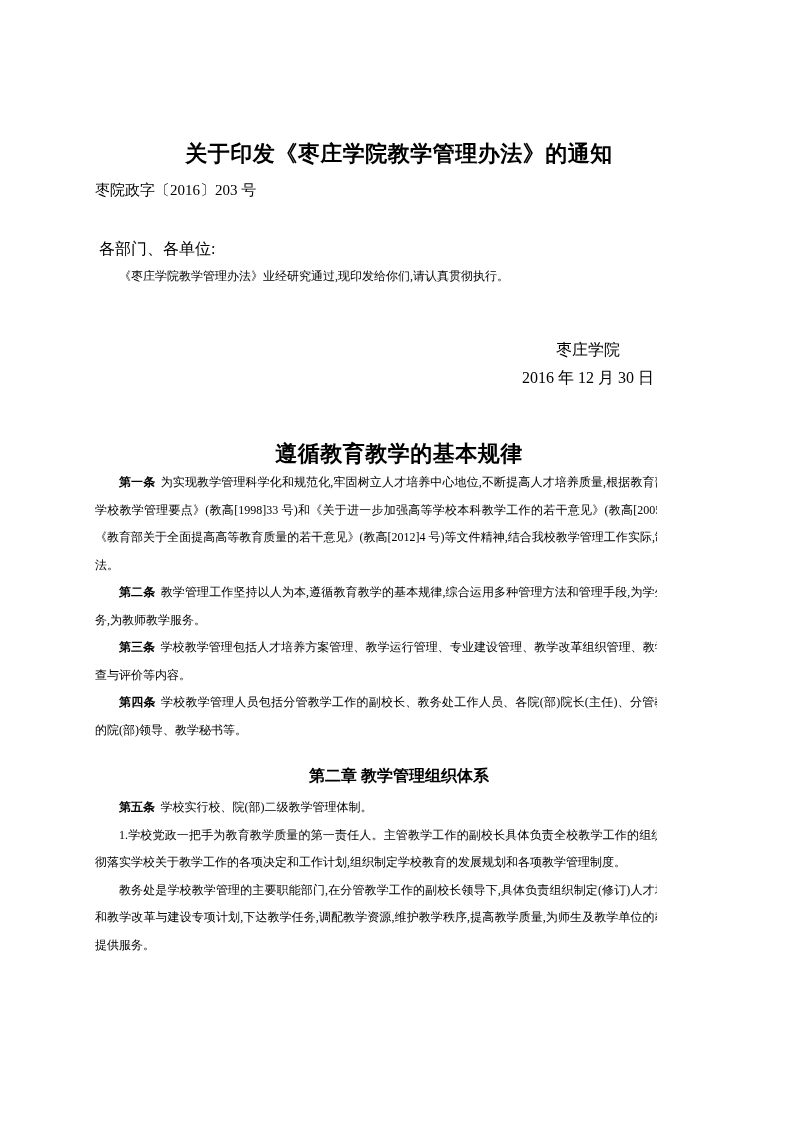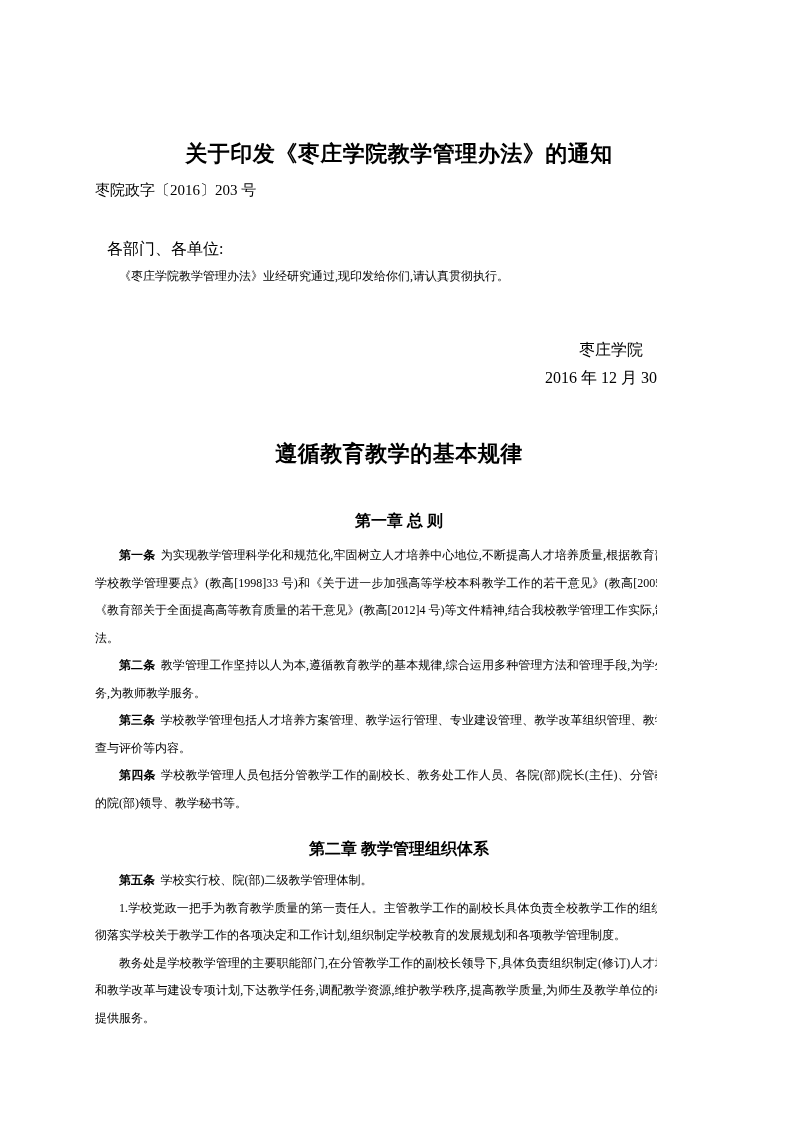--- a/index.html
+++ b/index.html
@@ -31,21 +31,21 @@
     text-align: center;
     letter-spacing: 0.5px;
   }
   .doc-num {
     margin-top: 10px;
     font-size: 15px;
     line-height: 22px;
     text-align: left;
   }
   .salutation {
-    margin: 34px 0 0 12px;
+    margin: 34px 0 0 4px;
     font-size: 16px;
     line-height: 27.5px;
   }
   .para {
     margin: 0;
     font-size: 12px;
     line-height: 27.5px;
     text-align: justify;
     text-indent: 2em;
   }
@@ -54,21 +54,21 @@
     margin-right: 0.45em;
   }
   .lead:empty { display: none; margin: 0; }
   .sign-block {
     margin-top: 46px;
     text-align: right;
   }
   .sign-inner {
     display: inline-block;
     text-align: center;
-    margin-right: 26px;
+    margin-right: 49px;
     font-size: 16px;
     line-height: 27.5px;
   }
   .reg-title {
     margin: 48px 0 0 0;
     font-size: 22px;
     line-height: 30px;
     font-weight: bold;
     text-align: center;
     letter-spacing: 0.5px;
@@ -105,21 +105,20 @@
 
     <div class="sign-block">
       <div class="sign-inner">
         <div>枣庄学院</div>
         <div>2016 年 12 月 30 日</div>
       </div>
     </div>
 
     <h2 class="reg-title">遵循教育教学的基本规律</h2>
 
-    <h3 class="chapter">第一章 总 则</h3>
 
     <p class="para"><span class="lead">第一条</span><span>为实现教学管理科学化和规范化,牢固树立人才培养中心地位,不断提高人才培养质量,根据教育部《高等学校教学管理要点》(教高[1998]33 号)和《关于进一步加强高等学校本科教学工作的若干意见》(教高[2005]1 号)、《教育部关于全面提高高等教育质量的若干意见》(教高[2012]4 号)等文件精神,结合我校教学管理工作实际,制定本办法。</span></p>
     <p class="para"><span class="lead">第二条</span><span>教学管理工作坚持以人为本,遵循教育教学的基本规律,综合运用多种管理方法和管理手段,为学生学习服务,为教师教学服务。</span></p>
     <p class="para"><span class="lead">第三条</span><span>学校教学管理包括人才培养方案管理、教学运行管理、专业建设管理、教学改革组织管理、教学质量检查与评价等内容。</span></p>
     <p class="para"><span class="lead">第四条</span><span>学校教学管理人员包括分管教学工作的副校长、教务处工作人员、各院(部)院长(主任)、分管教学工作的院(部)领导、教学秘书等。</span></p>
 
     <h3 class="chapter mid">第二章 教学管理组织体系</h3>
 
     <p class="para"><span class="lead">第五条</span><span>学校实行校、院(部)二级教学管理体制。</span></p>
     <p class="para"><span>1.学校党政一把手为教育教学质量的第一责任人。主管教学工作的副校长具体负责全校教学工作的组织领导,贯彻落实学校关于教学工作的各项决定和工作计划,组织制定学校教育的发展规划和各项教学管理制度。</span></p>

